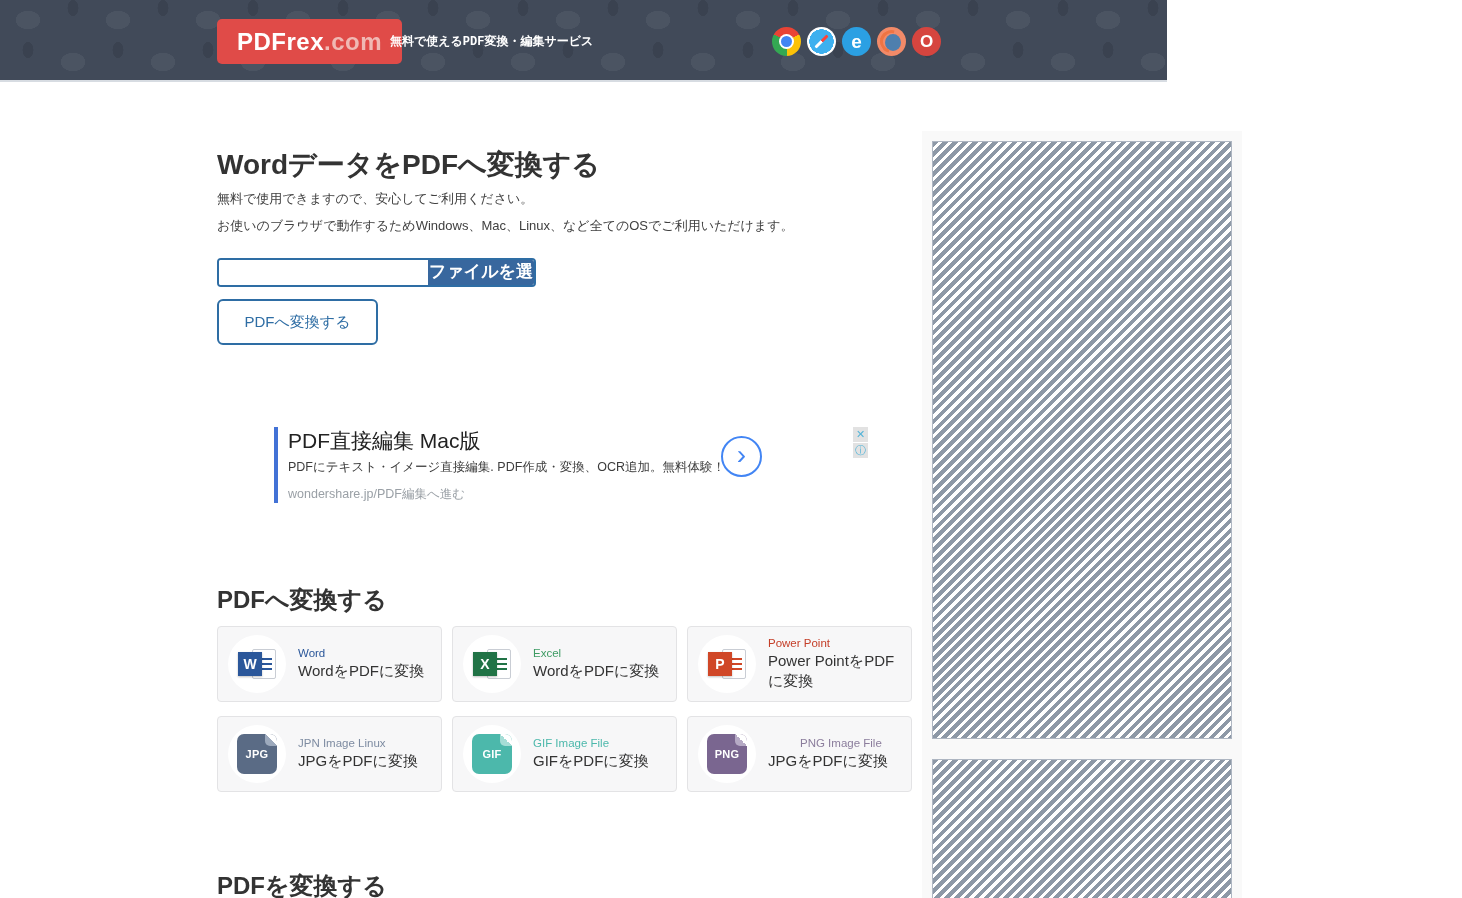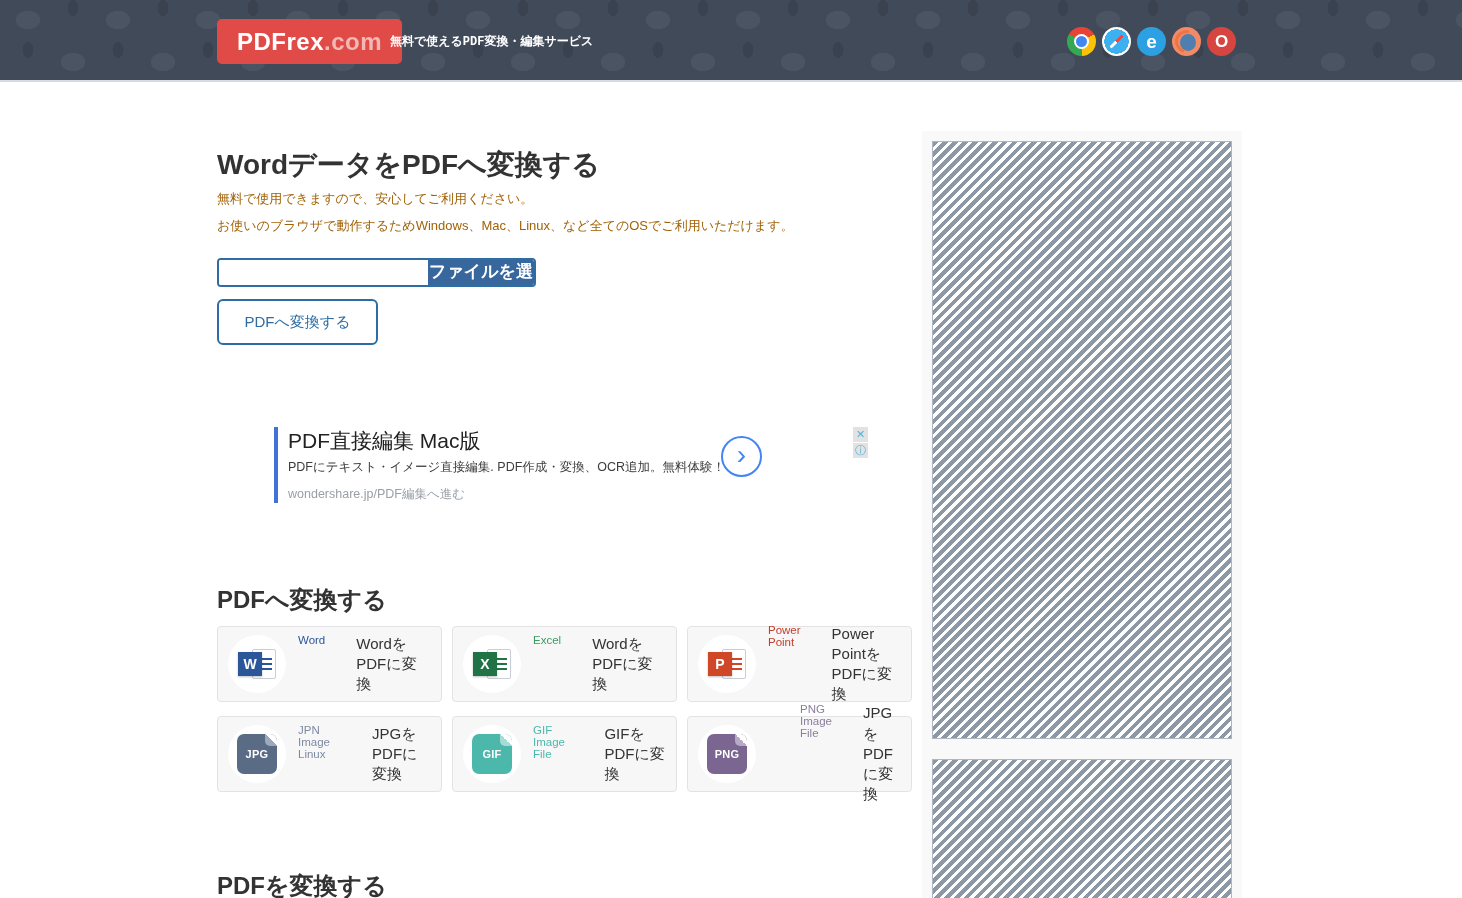--- a/index.html
+++ b/index.html
@@ -4,21 +4,21 @@
 <style>
   * { margin:0; padding:0; box-sizing:border-box; }
   html,body { width:1462px; height:898px; }
   body {
     font-family:"Liberation Sans","DejaVu Sans",sans-serif;
     background:#ffffff; position:relative; overflow:hidden;
   }
 
   
   .header {
-    position:absolute; left:0; top:0; width:1462px; height:82px;
+    position:absolute; left:0; top:0; width:1167px; height:82px;
     background-color:#414a59;
     background-image:
       radial-gradient(ellipse 20px 15px at 28px 20px, rgba(255,255,255,.055) 60%, transparent 62%),
       radial-gradient(ellipse 20px 15px at 73px 62px, rgba(255,255,255,.055) 60%, transparent 62%),
       radial-gradient(ellipse 9px 13px at 28px 50px, rgba(0,0,0,.10) 60%, transparent 62%),
       radial-gradient(ellipse 9px 13px at 73px 8px, rgba(0,0,0,.10) 60%, transparent 62%);
     background-size:90px 84px;
     border-bottom:2px solid #d7dce2;
   }
   .logo {
@@ -47,21 +47,21 @@
   .bi-ie .bi-glyph { font-size:19px; }
   .bi-firefox { background:#f28a68; }
   .bi-firefox::before { content:""; position:absolute; inset:7px 5px 5px 8px; background:#4e7fae; border-radius:50%; }
   .bi-firefox::after  { content:""; position:absolute; inset:3px; border:3px solid transparent;
     border-top-color:#ef7443; border-left-color:#ef7443; border-radius:50%; transform:rotate(-30deg); }
   .bi-opera { background:#d6453f; }
   .bi-opera .bi-glyph { font-size:17px; }
 
   
   .h1 { position:absolute; left:217px; top:146px; font-size:28px; color:#333; font-weight:600; }
-  .desc { position:absolute; left:217px; top:186px; font-size:13px; color:#a16207; line-height:2.05; }
+  .desc { position:absolute; left:217px; top:186px; font-size:13px; color:#404040; line-height:2.05; }
 
   .file-control {
     position:absolute; left:217px; top:258px; width:319px; height:29px; display:flex;
     border:2px solid #2e6da4; border-radius:4px; overflow:hidden; background:#fff;
   }
   .file-text { flex:1; border:none; outline:none; padding:0 8px; font-size:13px; font-family:inherit; min-width:0; }
   .file-btn { width:106px; background:#38679e; color:#fff; border:none; font-weight:bold;
     font-size:17px; font-family:inherit; cursor:pointer; }
   .convert-btn {
     position:absolute; left:217px; top:299px; width:161px; height:46px;
@@ -93,21 +93,21 @@
   .cards {
     position:absolute; left:217px; top:626px; width:696px;
     display:grid; grid-template-columns:repeat(3,225px); gap:14px 10px;
   }
   .card {
     height:76px; background:#f7f7f8; border:1px solid #e3e3e5; border-radius:4px;
     display:flex; align-items:center; padding:0 10px; text-decoration:none; cursor:pointer;
   }
   .card-circle { width:58px; height:58px; background:#fff; border-radius:50%;
     display:flex; align-items:center; justify-content:center; flex-shrink:0; }
-  .card-body { margin-left:12px; display:flex; flex-direction:row; width:135px;gap:31px; }
+  .card-body { margin-left:12px; display:flex; flex-direction:column; width:135px; }
   .card-label { font-size:11.5px; margin-bottom:2px; }
   .card-title { font-size:15px; color:#333; line-height:1.35; }
 
   .c-word .card-label { color:#2b579a; }
   .c-excel .card-label { color:#3d9b63; }
   .c-ppt .card-label { color:#c43e28; }
   .c-jpg .card-label { color:#7d8ba1; }
   .c-gif .card-label { color:#4cb8ab; }
   .c-png .card-label { color:#8b7d9c;margin-left:32px; }
 

